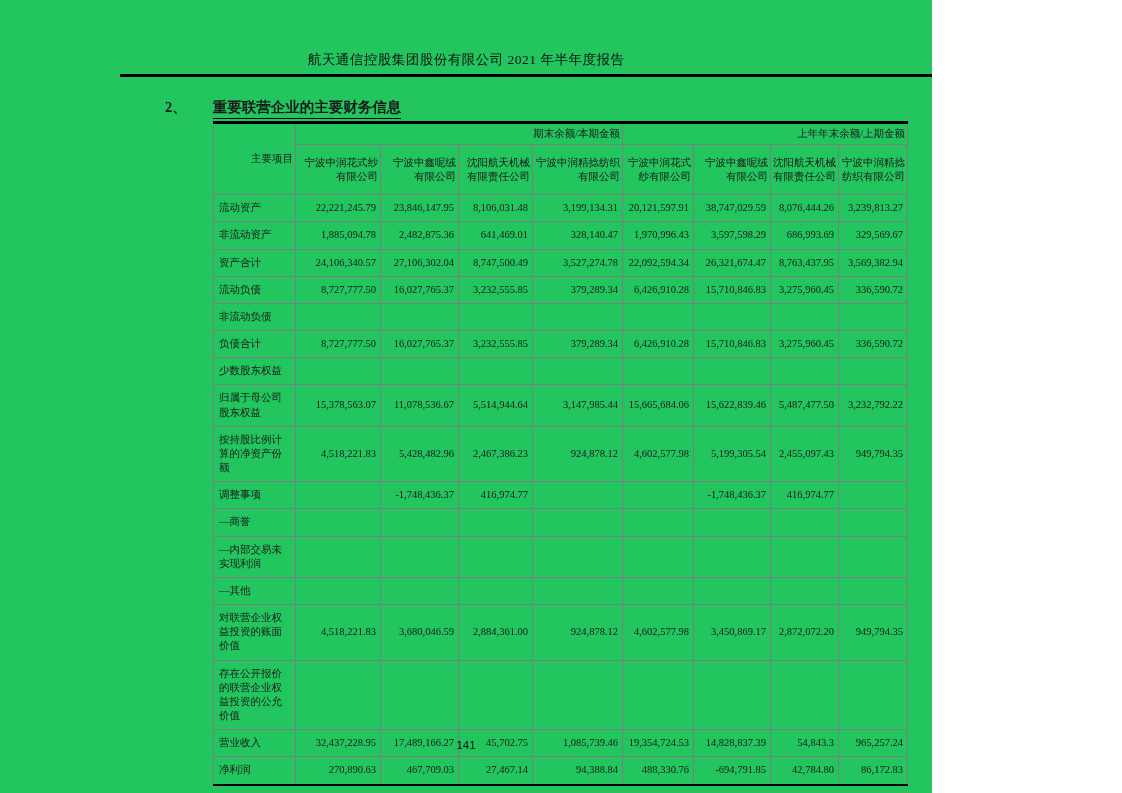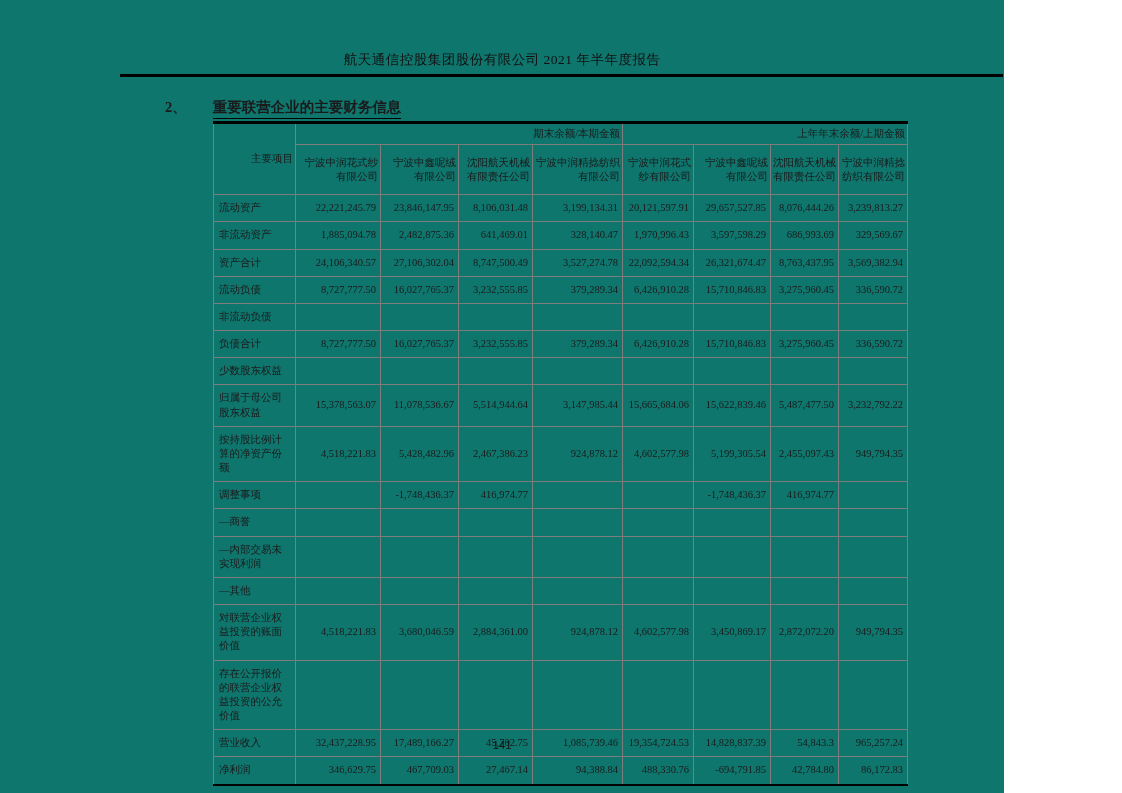--- a/index.html
+++ b/index.html
@@ -3,23 +3,23 @@
 <meta charset="utf-8">
 <style>
   * { margin: 0; padding: 0; box-sizing: border-box; }
   html, body { background: #ffffff; }
   body {
     font-family: "Liberation Serif", "DejaVu Serif", serif;
     color: #1a1a1a;
   }
   .page {
     position: relative;
-    width: 1004px;
+    width: 932px;
     height: 793px;
-    background: #0f766e;
+    background: #22c55e;
     overflow: hidden;
   }
   .doc-header-title {
     position: absolute;
     top: 51px;
     left: 0;
     width: 100%;
     text-align: center;
     font-size: 13.5px;
     letter-spacing: 0.5px;
@@ -143,21 +143,21 @@
       </thead>
       <tbody>
 
       <tr>
             <td class="label-cell">流动资产</td>
             <td class="num-cell">22,221,245.79</td>
             <td class="num-cell">23,846,147.95</td>
             <td class="num-cell">8,106,031.48</td>
             <td class="num-cell">3,199,134.31</td>
             <td class="num-cell group-start">20,121,597.91</td>
-            <td class="num-cell">29,657,527.85</td>
+            <td class="num-cell">38,747,029.59</td>
             <td class="num-cell">8,076,444.26</td>
             <td class="num-cell">3,239,813.27</td>
           </tr>
           <tr>
             <td class="label-cell">非流动资产</td>
             <td class="num-cell">1,885,094.78</td>
             <td class="num-cell">2,482,875.36</td>
             <td class="num-cell">641,469.01</td>
             <td class="num-cell">328,140.47</td>
             <td class="num-cell group-start">1,970,996.43</td>
@@ -314,21 +314,21 @@
             <td class="num-cell">17,489,166.27</td>
             <td class="num-cell">45,702.75</td>
             <td class="num-cell">1,085,739.46</td>
             <td class="num-cell group-start">19,354,724.53</td>
             <td class="num-cell">14,828,837.39</td>
             <td class="num-cell">54,843.3</td>
             <td class="num-cell">965,257.24</td>
           </tr>
           <tr>
             <td class="label-cell">净利润</td>
-            <td class="num-cell">346,629.75</td>
+            <td class="num-cell">270,890.63</td>
             <td class="num-cell">467,709.03</td>
             <td class="num-cell">27,467.14</td>
             <td class="num-cell">94,388.84</td>
             <td class="num-cell group-start">488,330.76</td>
             <td class="num-cell">-694,791.85</td>
             <td class="num-cell">42,784.80</td>
             <td class="num-cell">86,172.83</td>
           </tr>
         </tbody>
     </table>

